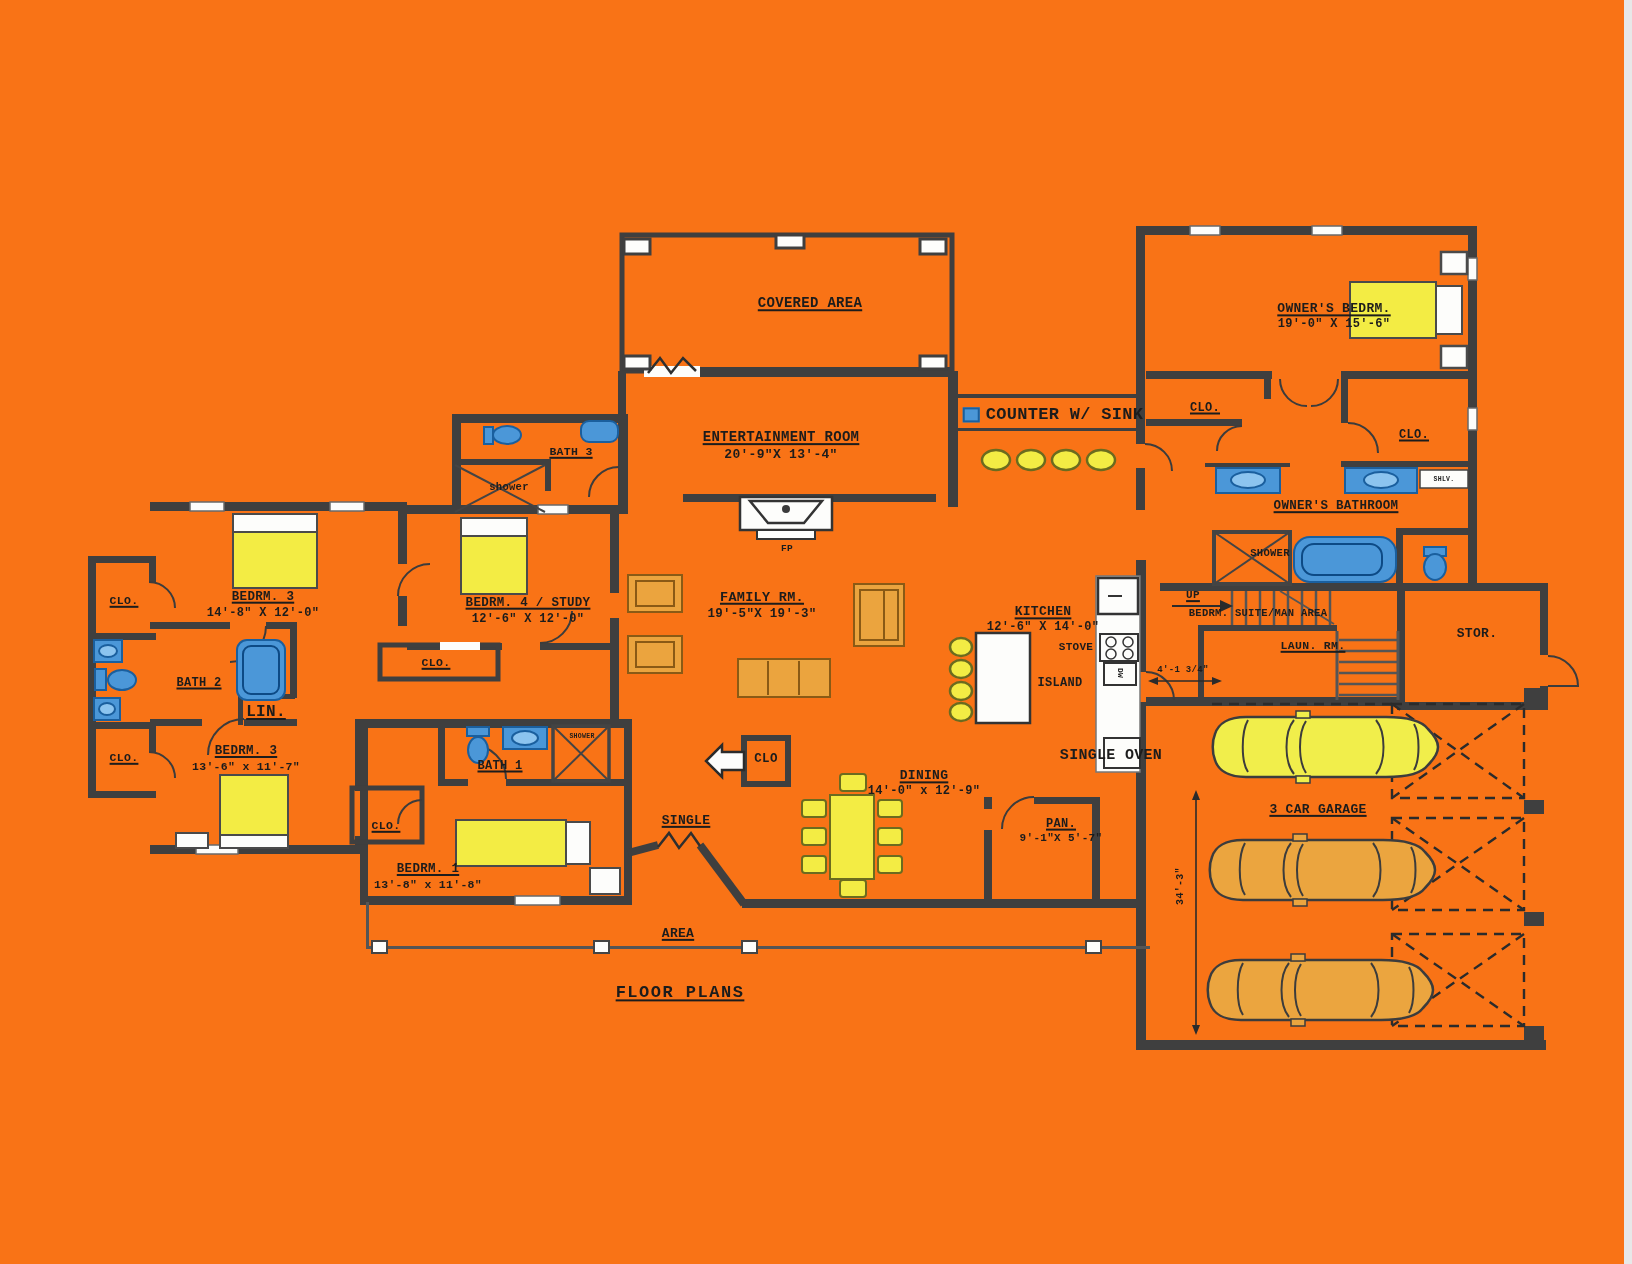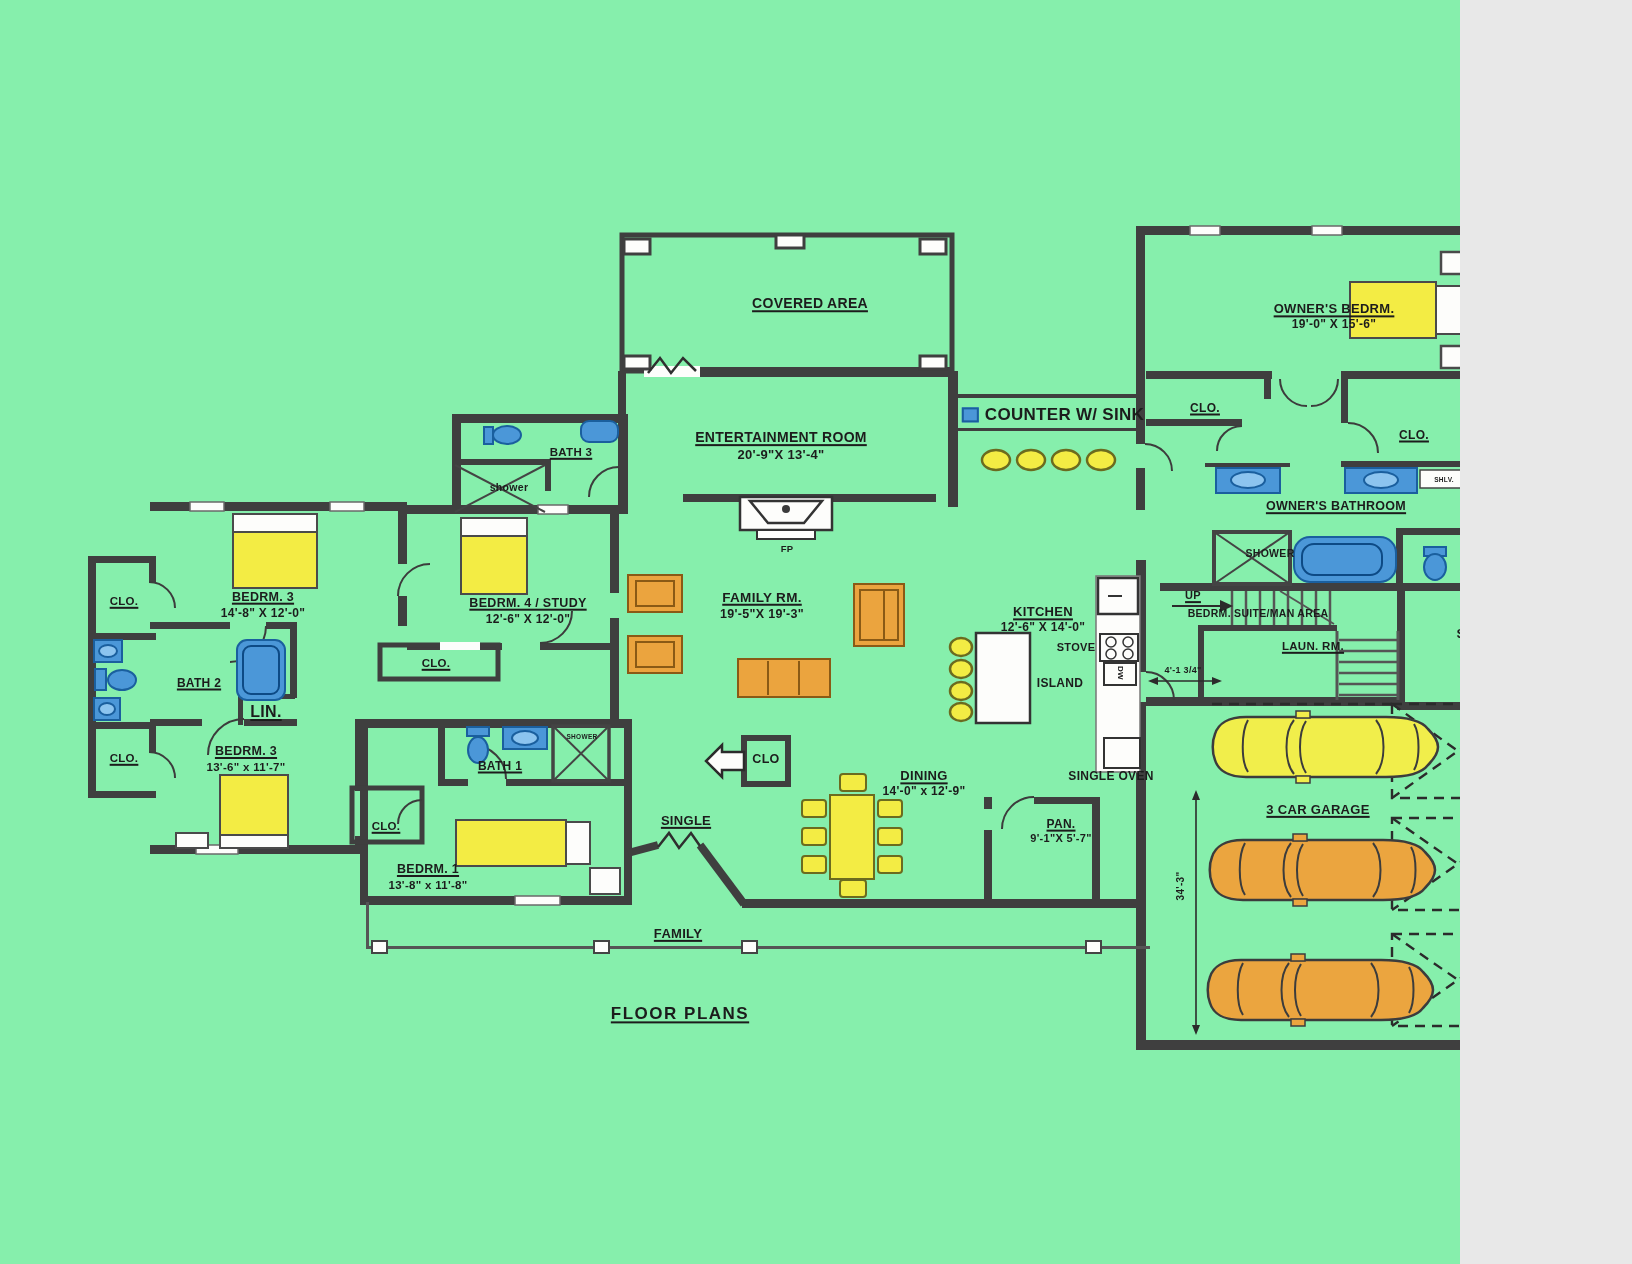--- a/index.html
+++ b/index.html
@@ -1,17 +1,17 @@
 <!DOCTYPE html>
 <html><head>
 <meta charset="utf-8">
 <style>
   html,body{margin:0;padding:0;background:#e8e8e8;}
-  .stage{position:relative;width:1460px;height:1264px;background:#86efac;overflow:hidden;
-         font-family:Liberation Sans, sans-serif;}
+  .stage{position:relative;width:1624px;height:1264px;background:#f97316;overflow:hidden;
+         font-family:Liberation Mono, monospace;}
   svg{position:absolute;left:0;top:0;}
   .lbl{position:absolute;transform:translate(-50%,-50%);font-weight:700;color:#1c1c1c;
        white-space:nowrap;text-align:center;letter-spacing:.3px;line-height:1.25;}
   .u{text-decoration:underline;text-decoration-thickness:2px;text-underline-offset:2px;}
   .v{transform:translate(-50%,-50%) rotate(-90deg);}
   .r90{transform:translate(-50%,-50%) rotate(90deg);}
   .row{display:flex;align-items:center;gap:6px;}
   .sinkicon{display:inline-block;width:13px;height:11px;background:#4b97d8;border:2px solid #1a5f9e;}
 </style>
 </head>
@@ -407,42 +407,42 @@
 <div class="lbl" style="left:1477px;top:634px;font-size:13px">STOR.</div>
 <div class="lbl" style="left:1183px;top:671px;font-size:9px">4'-1 3/4"</div>
 
 <div class="lbl" style="left:1043px;top:620px">
   <div class="u" style="font-size:13px">KITCHEN</div>
   <div style="font-size:12px">12'-6" X 14'-0"</div>
 </div>
 <div class="lbl" style="left:1076px;top:648px;font-size:11px">STOVE</div>
 <div class="lbl" style="left:1060px;top:683px;font-size:12px">ISLAND</div>
 <div class="lbl r90" style="left:1120px;top:673px;font-size:8px">DW</div>
-<div class="lbl" style="left:1111px;top:776px;font-size:12px">SINGLE OVEN</div>
+<div class="lbl" style="left:1111px;top:756px;font-size:15px">SINGLE OVEN</div>
 
 <div class="lbl" style="left:762px;top:606px">
   <div class="u" style="font-size:13.5px">FAMILY RM.</div>
   <div style="font-size:12.5px">19'-5"X 19'-3"</div>
 </div>
 <div class="lbl" style="left:787px;top:549px;font-size:9.5px">FP</div>
 <div class="lbl" style="left:766px;top:760px;font-size:12.5px">CLO</div>
 
 <div class="lbl" style="left:924px;top:784px">
   <div class="u" style="font-size:13px">DINING</div>
   <div style="font-size:12px">14'-0" x 12'-9"</div>
 </div>
 
 <div class="lbl" style="left:1061px;top:831px">
   <div class="u" style="font-size:12px">PAN.</div>
   <div style="font-size:11px">9'-1"X 5'-7"</div>
 </div>
 
 <div class="lbl u" style="left:686px;top:821px;font-size:13px">SINGLE</div>
-<div class="lbl u" style="left:678px;top:934px;font-size:13px">FAMILY</div>
-<div class="lbl u" style="left:680px;top:1014px;font-size:17px;letter-spacing:1.5px">FLOOR PLANS</div>
+<div class="lbl u" style="left:678px;top:934px;font-size:13px">AREA</div>
+<div class="lbl u" style="left:680px;top:993px;font-size:17px;letter-spacing:1.5px">FLOOR PLANS</div>
 
 <div class="lbl u" style="left:1318px;top:810px;font-size:13px">3 CAR GARAGE</div>
 <div class="lbl v" style="left:1181px;top:886px;font-size:10px">34'-3"</div>
 
 <div class="lbl u" style="left:571px;top:452px;font-size:11.5px">BATH 3</div>
 <div class="lbl" style="left:509px;top:488px;font-size:10.5px;font-weight:600">shower</div>
 
 <div class="lbl" style="left:528px;top:611px">
   <div class="u" style="font-size:12.5px">BEDRM. 4 / STUDY</div>
   <div style="font-size:12px">12'-6" X 12'-0"</div>

